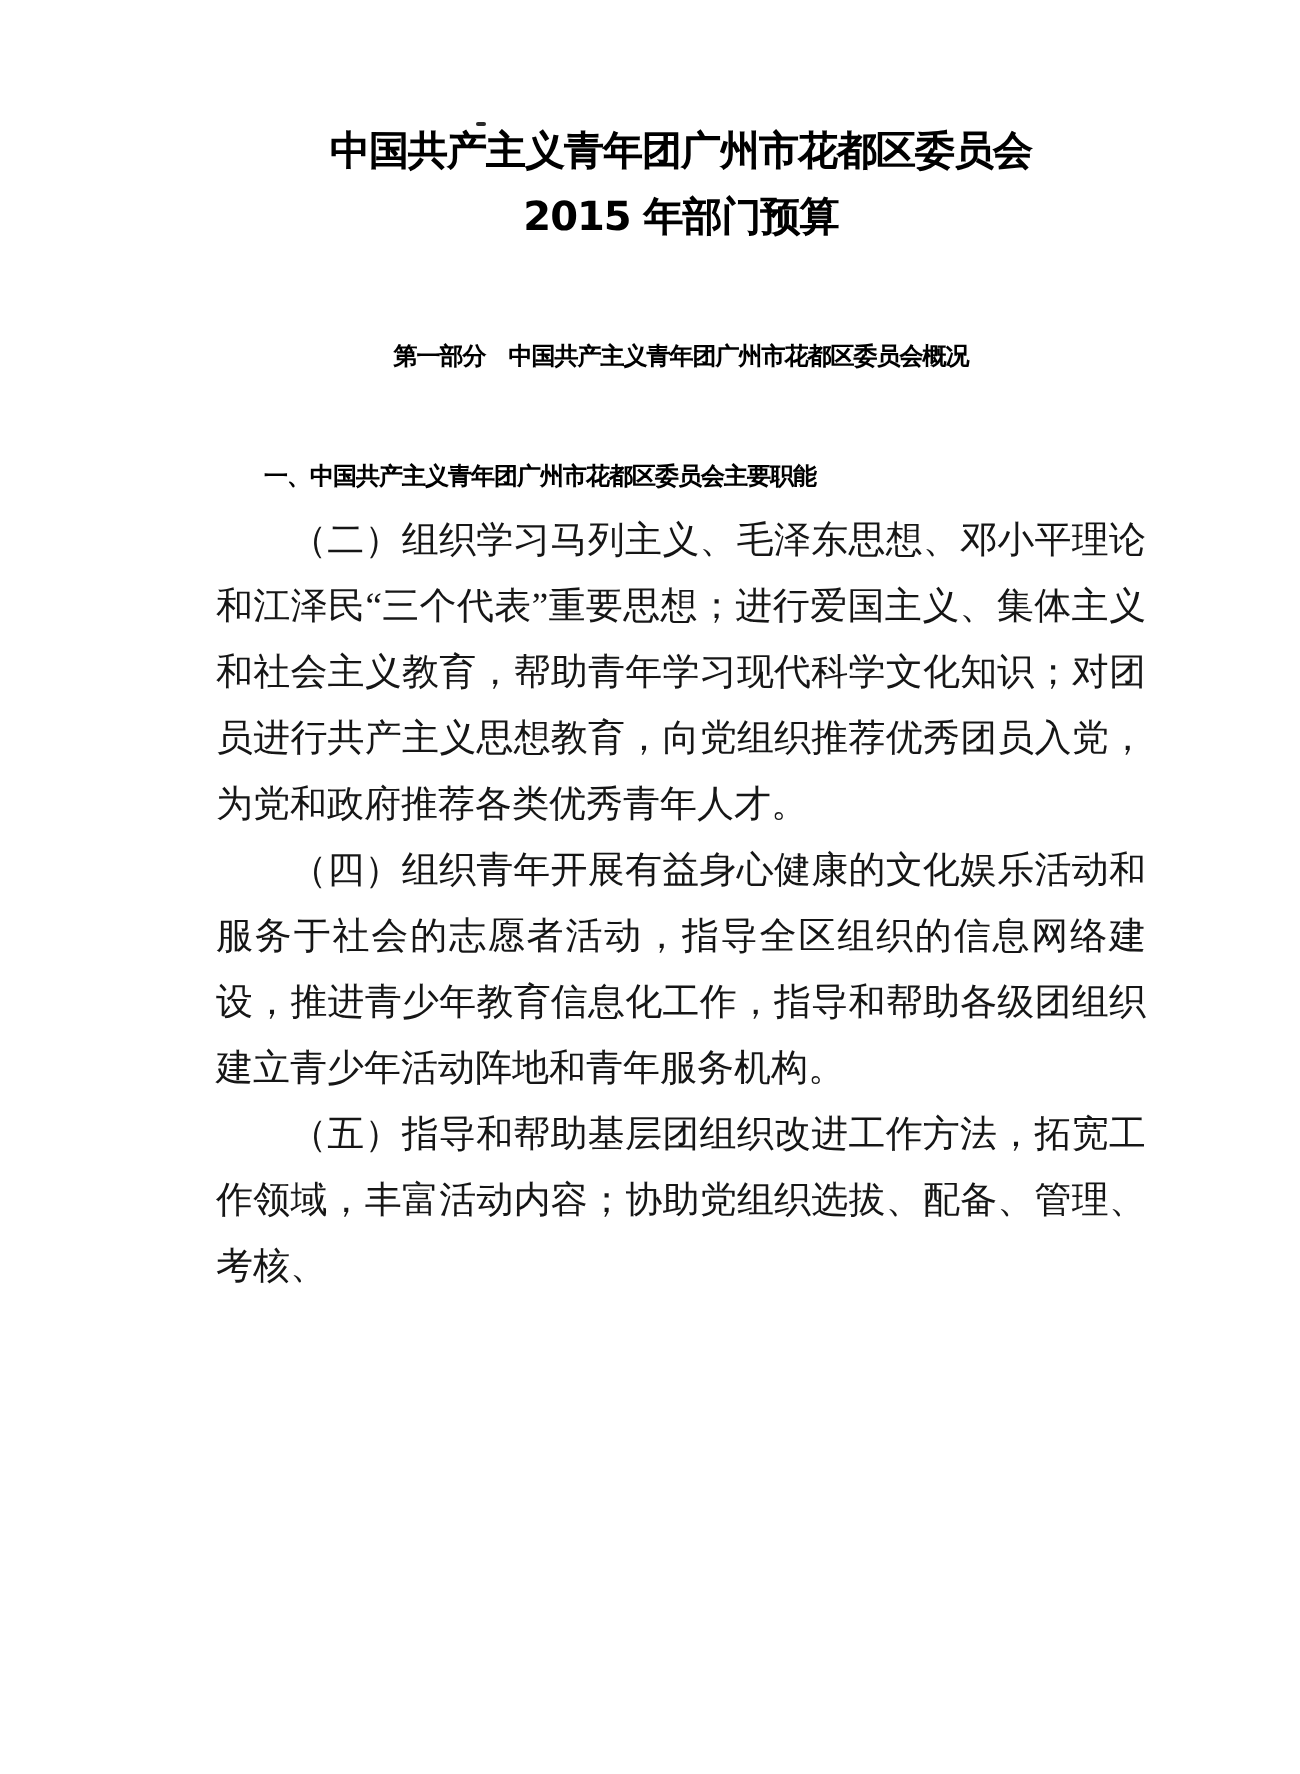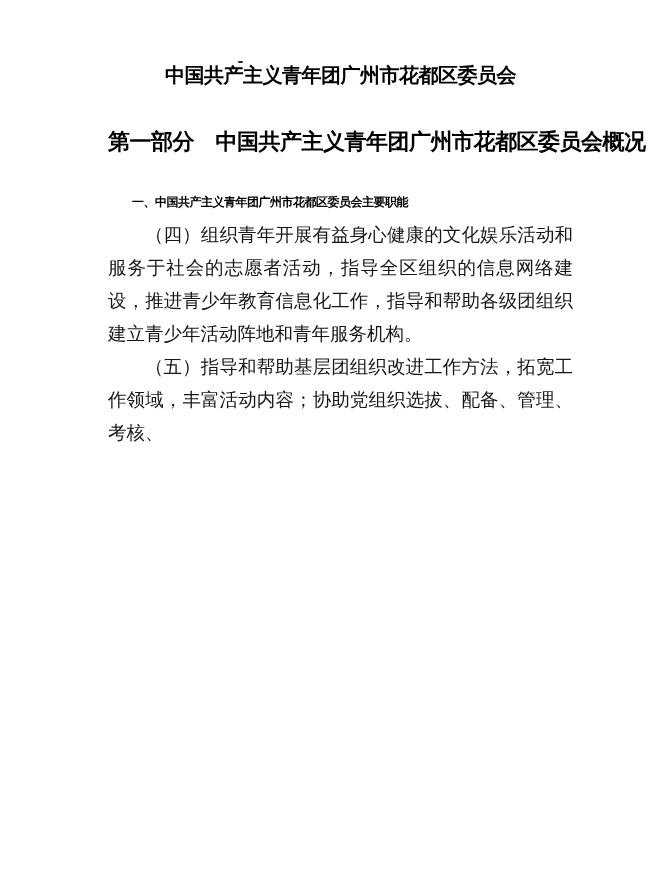--- a/index.html
+++ b/index.html
@@ -51,21 +51,21 @@
     white-space: nowrap;
   }
   .title-line-2 {
     line-height: 36px;
   }
   .section-heading {
     margin: 38px 0 0 0;
     text-align: center;
     font-family: "DejaVu Sans", "Liberation Sans", sans-serif;
     font-weight: bold;
-    font-size: 22px;
+    font-size: 12px;
     line-height: 28px;
     letter-spacing: -0.5px;
     color: #000000;
     white-space: nowrap;
   }
   .body-text {
     margin-top: 30px;
     font-size: 18.5px;
     line-height: 33px;
     text-align: justify;
@@ -92,29 +92,31 @@
 <body>
 
 <div class="page">
 
   <div class="scan-artifact"></div>
 
   <div class="content">
 
     <h1 class="doc-title">
       <span class="title-line">中国共产主义青年团广州市花都区委员会</span>
+      <span class="title-line title-line-2">2015 年部门预算</span>
     </h1>
 
     <h2 class="section-heading">第一部分　中国共产主义青年团广州市花都区委员会概况</h2>
 
     <div class="body-text">
 
       <h3 class="subsection-heading">一、中国共产主义青年团广州市花都区委员会主要职能</h3>
 
 
+      <p>（二）组织学习马列主义、毛泽东思想、邓小平理论和江泽民“三个代表”重要思想；进行爱国主义、集体主义和社会主义教育，帮助青年学习现代科学文化知识；对团员进行共产主义思想教育，向党组织推荐优秀团员入党，为党和政府推荐各类优秀青年人才。</p>
 
 
       <p>（四）组织青年开展有益身心健康的文化娱乐活动和服务于社会的志愿者活动，指导全区组织的信息网络建设，推进青少年教育信息化工作，指导和帮助各级团组织建立青少年活动阵地和青年服务机构。</p>
 
       <p>（五）指导和帮助基层团组织改进工作方法，拓宽工作领域，丰富活动内容；协助党组织选拔、配备、管理、考核、</p>
 
     </div>
 
   </div>
 

